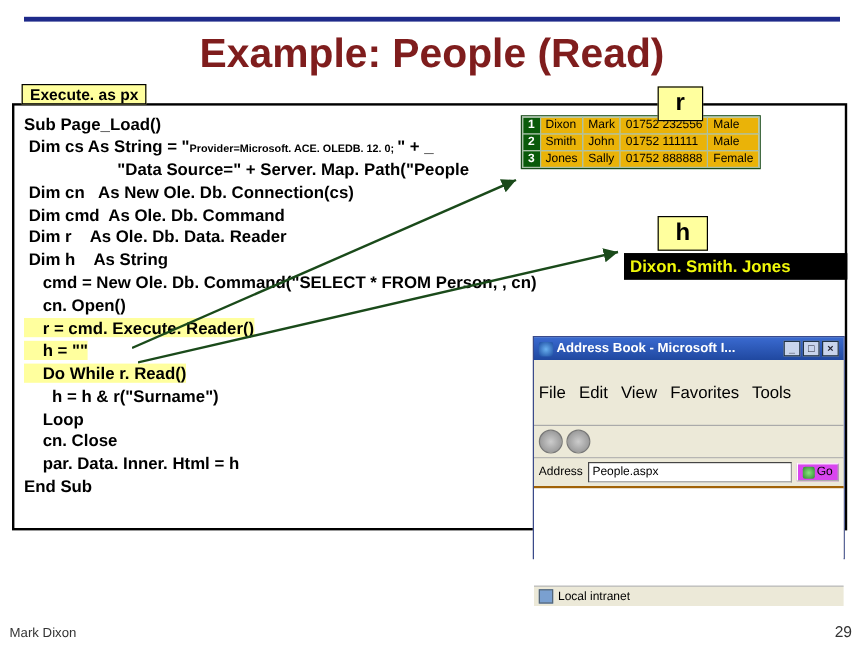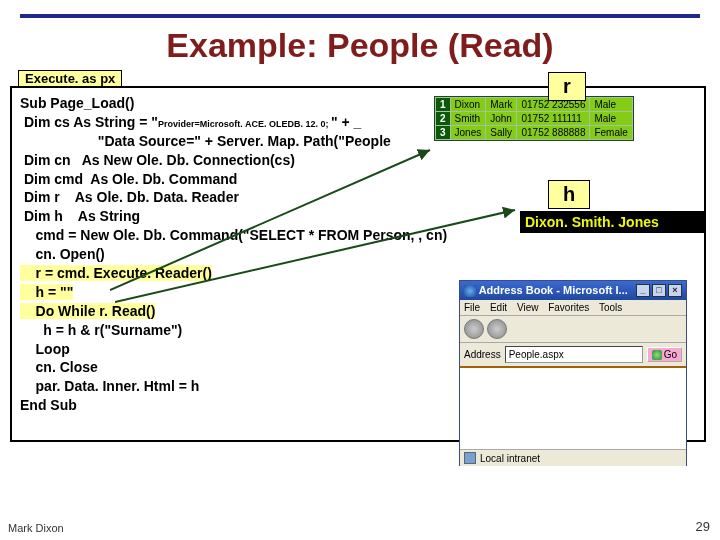--- a/index.html
+++ b/index.html
@@ -76,48 +76,47 @@
   .table-box table { border-collapse: collapse; }
   .table-box th {
     background: #0a5a0a;
     color: #fff;
     font-weight: bold;
     padding: 1px 4px;
     border: 1px solid #0a3a0a;
     font-size: 10px;
   }
   .table-box td {
-    background: #84cc16;
+    background: #eab308;
     border: 1px solid #a8c0a8;
     padding: 1px 4px;
     font-size: 10px;
   }
   .table-box .idx { background: #0a5a0a; color: #fff; font-weight: bold; }
   .h-value {
     position: absolute;
     left: 520px; top: 211px;
     width: 186px;
     background: #000000;
     color: #f0f80a;
     font-weight: bold;
     font-size: 14px;
     padding: 2px 4px;
     border: 1px solid #000;
     z-index: 15;
   }
   .browser {
     position: absolute;
     left: 444px; top: 280px;
-    width: 228px;
+    width: 260px;
     height: 186px;
     border: 1px solid #3a4a8a;
     background: #d6d3ce;
     z-index: 15;
     font-size: 10px;
-    margin-left: 15px;
   }
   .browser .titlebar {
     background: linear-gradient(#3a6ad0,#2048a0);
     color: #fff;
     font-weight: bold;
     font-size: 11px;
     padding: 3px 4px;
     display: flex;
     align-items: center;
     justify-content: space-between;
@@ -127,22 +126,22 @@
     width: 14px; height: 13px;
     background: #c8d4ec;
     border: 1px solid #234;
     font-size: 9px;
     line-height: 11px;
     text-align: center;
     color: #223;
   }
   .browser .menubar {
     background: #ece9d8;
-    padding: 2px 4px;
-    font-size: 10px;
+    padding: 19px 4px;
+    font-size: 14px;
     border-bottom: 1px solid #aaa;
   }
   .browser .menubar span { margin-right: 7px; }
   .browser .toolbar {
     background: #ece9d8;
     padding: 3px 4px;
     display: flex;
     align-items: center;
     gap: 3px;
     border-bottom: 1px solid #aaa;
@@ -165,21 +164,21 @@
     font-size: 10px;
   }
   .browser .addrbar .addr-input {
     background: #fff;
     border: 1px inset #999;
     padding: 2px 3px;
     flex: 1;
     font-size: 10px;
   }
   .browser .go {
-    background: #f9a8d4;
+    background: #d946ef;
     border: 1px outset #fff;
     padding: 1px 4px;
     font-size: 10px;
     display: flex;
     align-items: center;
     gap: 2px;
   }
   .browser .go .go-icon {
     width: 10px; height: 10px;
     background: radial-gradient(#8ae080,#2a8a2a);

